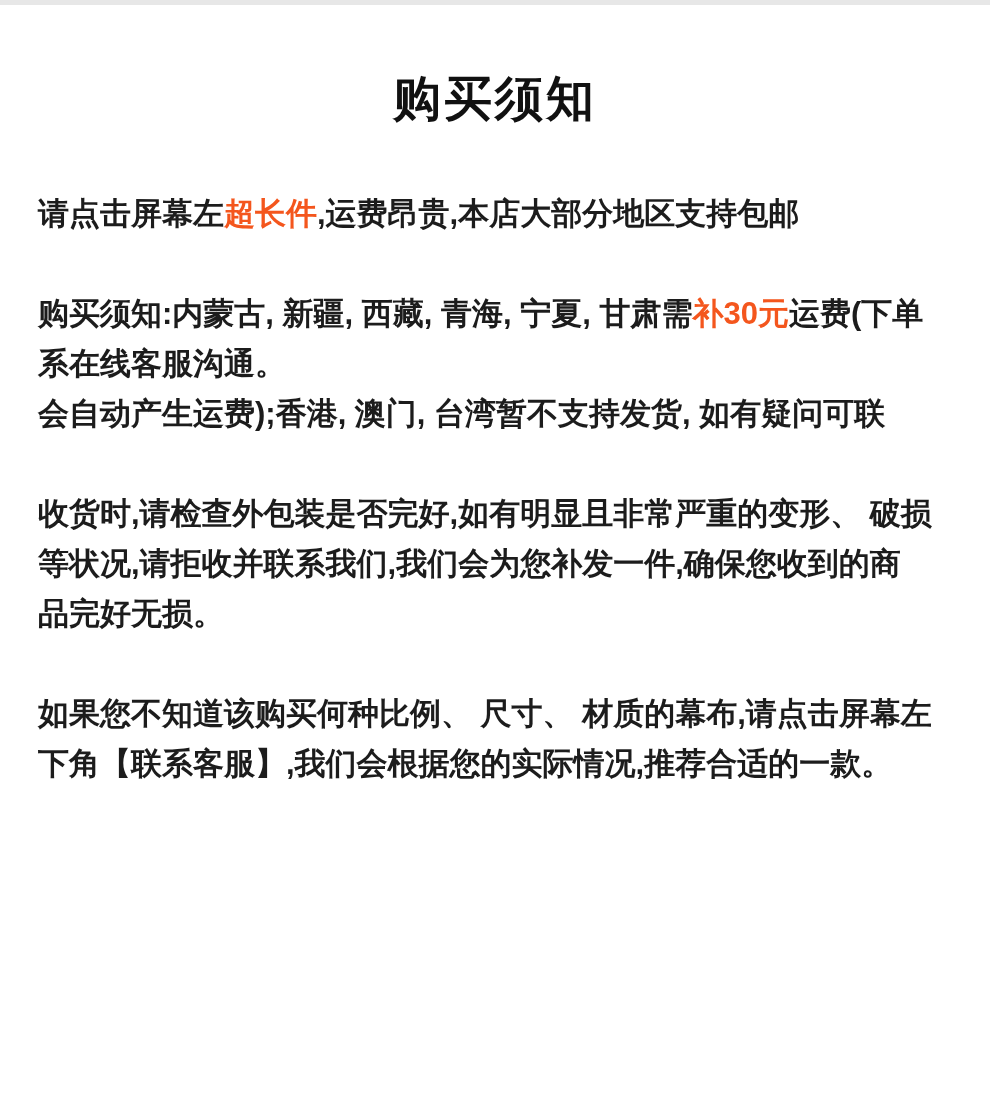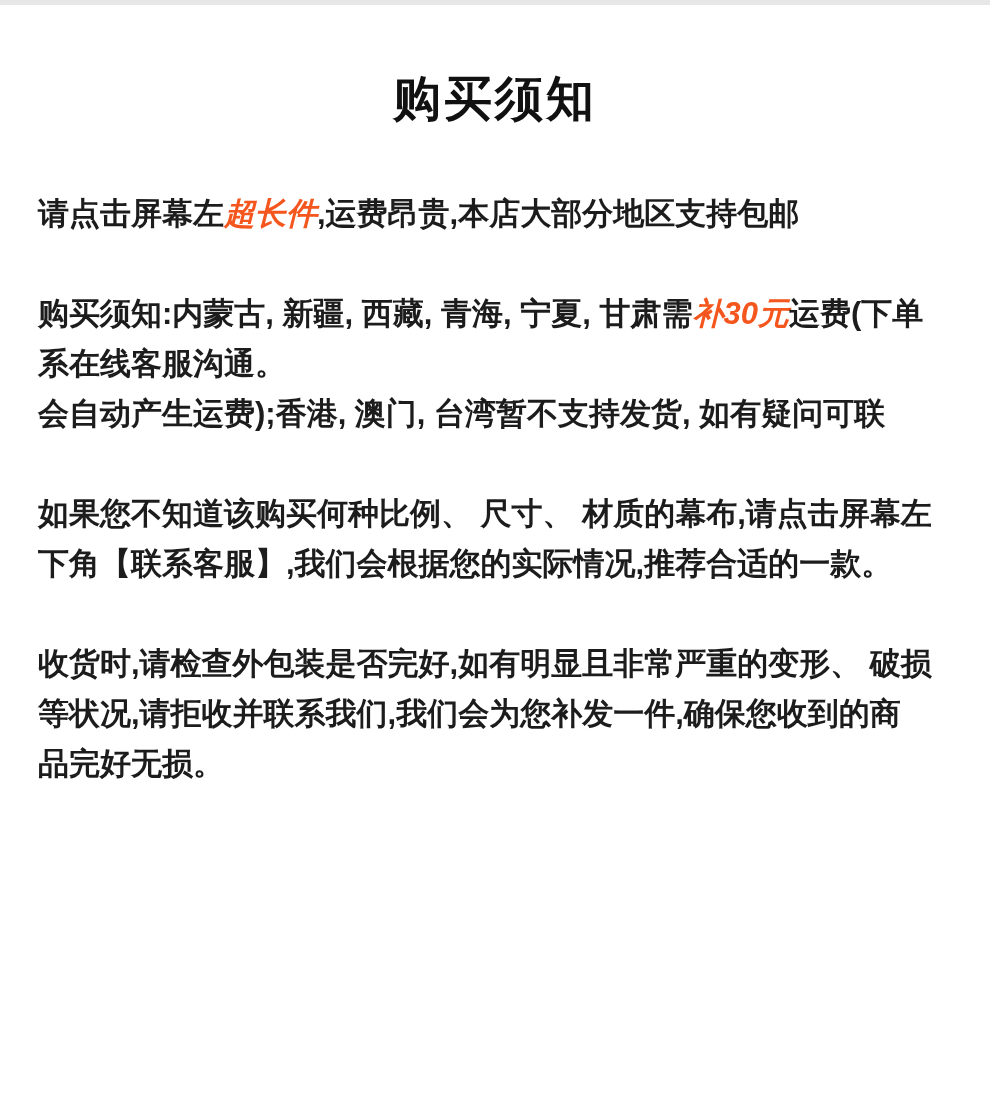--- a/index.html
+++ b/index.html
@@ -32,42 +32,42 @@
   }
   .paragraph {
     font-size: 31px;
     font-weight: 700;
     line-height: 50px;
     margin-bottom: 50px;
     color: var(--text, #1c1c1c);
     white-space: nowrap;
   }
   .line { display: block; }
-  .hl { color: var(--accent, #f4561d); font-style: italic; }
+  .hl { color: var(--accent, #f4561d); }
 </style>
 </head>
 <body style="--accent: #f4561d; --text: #1c1c1c; --topbar: #e7e7e7; --bg: #ffffff;">
 
 <div class="page">
   <div class="top-bar"></div>
   <h1 class="title">购买须知</h1>
   <div class="content" id="paragraphs">
       <div class="paragraph">
         <span class="line"><span>请点击屏幕左</span><span class="hl">超长件</span><span>,运费昂贵,本店大部分地区支持包邮</span></span>
       </div>
       <div class="paragraph">
         <span class="line"><span>购买须知:内蒙古, 新疆, 西藏, 青海, 宁夏, 甘肃需</span><span class="hl">补30元</span><span>运费(下单</span></span>
         <span class="line"><span>系在线客服沟通。</span></span>
         <span class="line"><span>会自动产生运费);香港, 澳门, 台湾暂不支持发货, 如有疑问可联</span></span>
       </div>
       <div class="paragraph">
-        <span class="line"><span>如果您不知道该购买何种比例、 尺寸、 材质的幕布,请点击屏幕左</span></span>
-        <span class="line"><span>下角【联系客服】,我们会根据您的实际情况,推荐合适的一款。</span></span>
-      </div>
-      <div class="paragraph">
         <span class="line"><span>收货时,请检查外包装是否完好,如有明显且非常严重的变形、 破损</span></span>
         <span class="line"><span>等状况,请拒收并联系我们,我们会为您补发一件,确保您收到的商</span></span>
         <span class="line"><span>品完好无损。</span></span>
+      </div>
+      <div class="paragraph">
+        <span class="line"><span>如果您不知道该购买何种比例、 尺寸、 材质的幕布,请点击屏幕左</span></span>
+        <span class="line"><span>下角【联系客服】,我们会根据您的实际情况,推荐合适的一款。</span></span>
       </div>
       <div class="paragraph">
       </div>
     </div>
 </div>
 
 </body></html>

